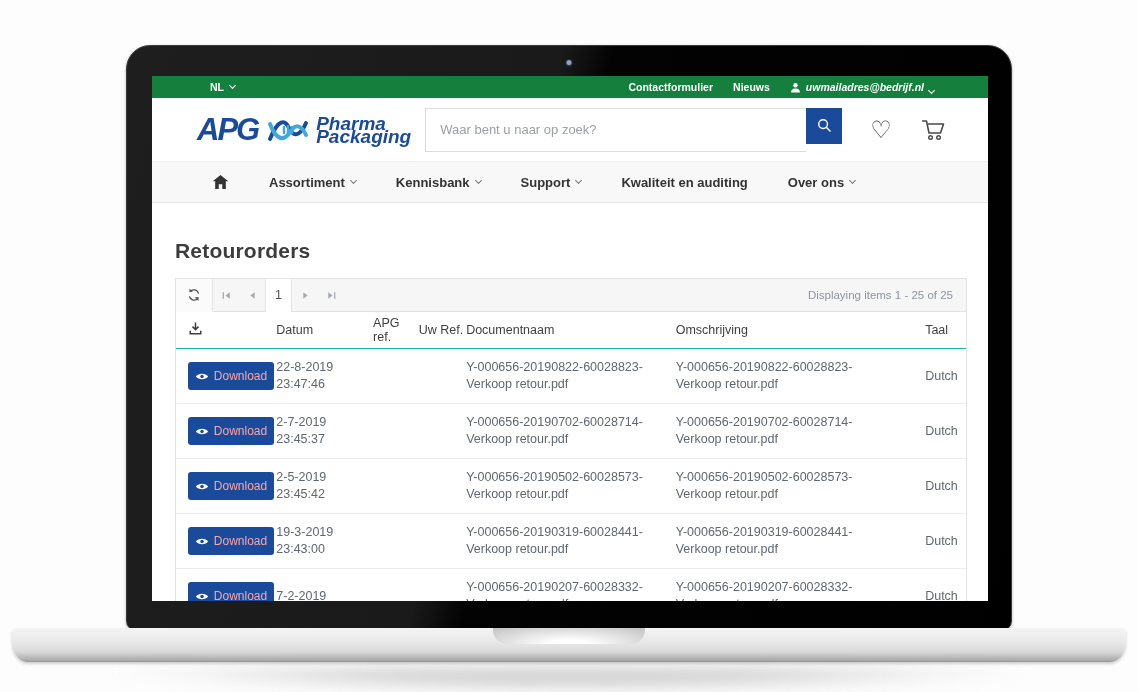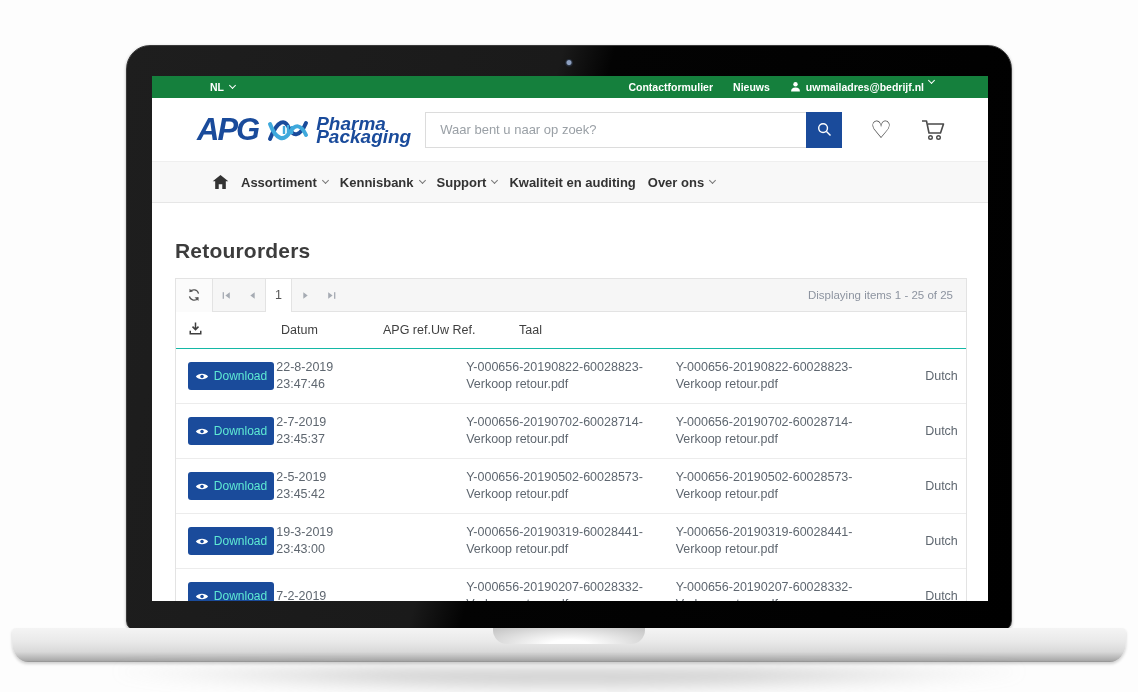--- a/index.html
+++ b/index.html
@@ -26,42 +26,42 @@
     background:radial-gradient(ellipse at 50% 0, rgba(120,120,120,.35) 0 30%, rgba(160,160,160,.12) 60%, transparent 75%); }
 
   
   .viewport { width:836px; height:525px; background:#fff; overflow:hidden; position:relative; }
 
   
   .topbar { height:22px; background:#15803d; color:#fff; display:flex; align-items:center;
     padding:0 54px 0 58px; font-size:10.5px; }
   .topbar .lang { display:flex; align-items:center; gap:6px; font-weight:bold; cursor:pointer; }
   .topbar-right { margin-left:auto; display:flex; align-items:center; gap:20px; font-weight:bold; }
-  .account { display:flex; align-items:flex-start; gap:5px; cursor:pointer; }
+  .account { display:flex; align-items:flex-end; gap:5px; cursor:pointer;font-style:italic; }
   .chev { width:5px; height:5px; border-right:1.4px solid currentColor; border-bottom:1.4px solid currentColor;
     transform:rotate(45deg); display:inline-block; margin-top:-3px; }
 
   
   .site-header { height:63px; background:#fff; display:flex; align-items:center; padding:0 42px 0 45px; }
   .logo { display:flex; align-items:center; cursor:pointer; }
   .logo-apg { font-size:31px; font-weight:bold; font-style:italic; color:#1a4b9b; letter-spacing:-2px;text-align:right; }
   .logo-dna { margin:0 7px 0 9px; display:flex; }
   .logo-tag { font-style:italic; font-weight:bold; color:#1a4b9b; line-height:13px; font-size:19px; }
-  .search { margin-left:14px; display:flex; height:36px; width:417px; }
+  .search { margin-left:14px; display:flex; height:44px; width:417px; }
   .search input { flex:1; border:1px solid #dcdcdc; border-right:none; padding:0 14px;
     font-size:13px; color:#555; outline:none; font-family:"Liberation Sans",sans-serif; }
   .search input::placeholder { color:#9aa0a6; }
   .search-btn { width:36px; height:36px; background:#1a4b9b; border:none; display:flex;
     align-items:center; justify-content:center; cursor:pointer; }
   .hdr-icon { margin-left:28px; color:#4a4a4a; display:flex; align-items:center; cursor:pointer; }
   .heart-glyph { font-size:24px; line-height:24px; color:#4a4a4a; }
 
   
   .nav { height:42px; background:#f8f8f8; border-top:1px solid #efefef; border-bottom:1px solid #e6e6e6;
-    display:flex; align-items:center; gap:12px; padding:0 20px 0 60px; font-size:13px;
+    display:flex; align-items:center; gap:40px; padding:0 20px 0 60px; font-size:13px;
     font-weight:bold; color:#333; }
   .nav-item { display:flex; align-items:center; gap:6px; cursor:pointer; }
   .nav .chev { color:#777; }
 
   
   .content { padding-left:23px; }
   .page-title { margin-top:36px; font-size:21px; color:#3c3c3c; font-weight:bold; letter-spacing:.2px; }
   .table-wrap { margin-top:15px; width:792px; border:1px solid #e3e3e3; background:#fff; font-size:12.5px; }
 
   
@@ -78,21 +78,21 @@
   .thead { display:flex; align-items:center; height:37px; border-bottom:1px solid #14b8a6; color:#3f3f3f; }
   .trow  { display:flex; align-items:center; min-height:55px; border-bottom:1px solid #ececec; color:#5f6770; }
   .c-dl   { width:105px; padding-left:12px; }
   .c-dat  { width:102px; line-height:17px; }
   .c-apg  { width:48px; }
   .c-uw   { width:50px; }
   .c-doc  { width:220px; line-height:17px; padding-right:14px; }
   .c-oms  { width:222px; line-height:17px; padding-right:14px; }
   .c-taal { width:45px; padding-left:2px;margin-left:36px; }
   .dl-btn { width:86px; height:28px; background:#1a4b9b; border:none; border-radius:3px;
-    color:#5eead4; font-size:12px; display:flex; align-items:center; justify-content:center;
+    color:#fca5a5; font-size:12px; display:flex; align-items:center; justify-content:center;
     gap:5px; cursor:pointer; font-family:"Liberation Sans",sans-serif; }
 </style>
 </head>
 <body>
 
 <div class="laptop">
   <div class="screen">
     <div class="webcam"></div>
 
     <div class="viewport">
@@ -226,20 +226,22 @@
           <div class="thead">
             <span class="c-dl">
               <svg width="15" height="15" viewBox="0 0 20 20">
                 <path d="M10 2 V11 M6 7.5 L10 11.5 L14 7.5" fill="none" stroke="#3f3f3f" stroke-width="2"></path>
                 <path d="M3 13 V17 H17 V13" fill="none" stroke="#3f3f3f" stroke-width="2"></path>
               </svg>
             </span>
             <span class="c-dat">Datum</span>
             <span class="c-apg">APG ref.</span>
             <span class="c-uw">Uw Ref.</span>
+            <span class="c-doc">Documentnaam</span>
+            <span class="c-oms">Omschrijving</span>
             <span class="c-taal">Taal</span>
           </div>
 
           <div class="trow">
             <span class="c-dl">
               <button class="dl-btn">
                 <svg width="14" height="9" viewBox="0 0 16 10">
                   <path d="M1 5 C4 .8 12 .8 15 5 C12 9.2 4 9.2 1 5 Z" fill="#fff"></path>
                   <circle cx="8" cy="5" r="2" fill="#1a4b9b"></circle>
                 </svg>

